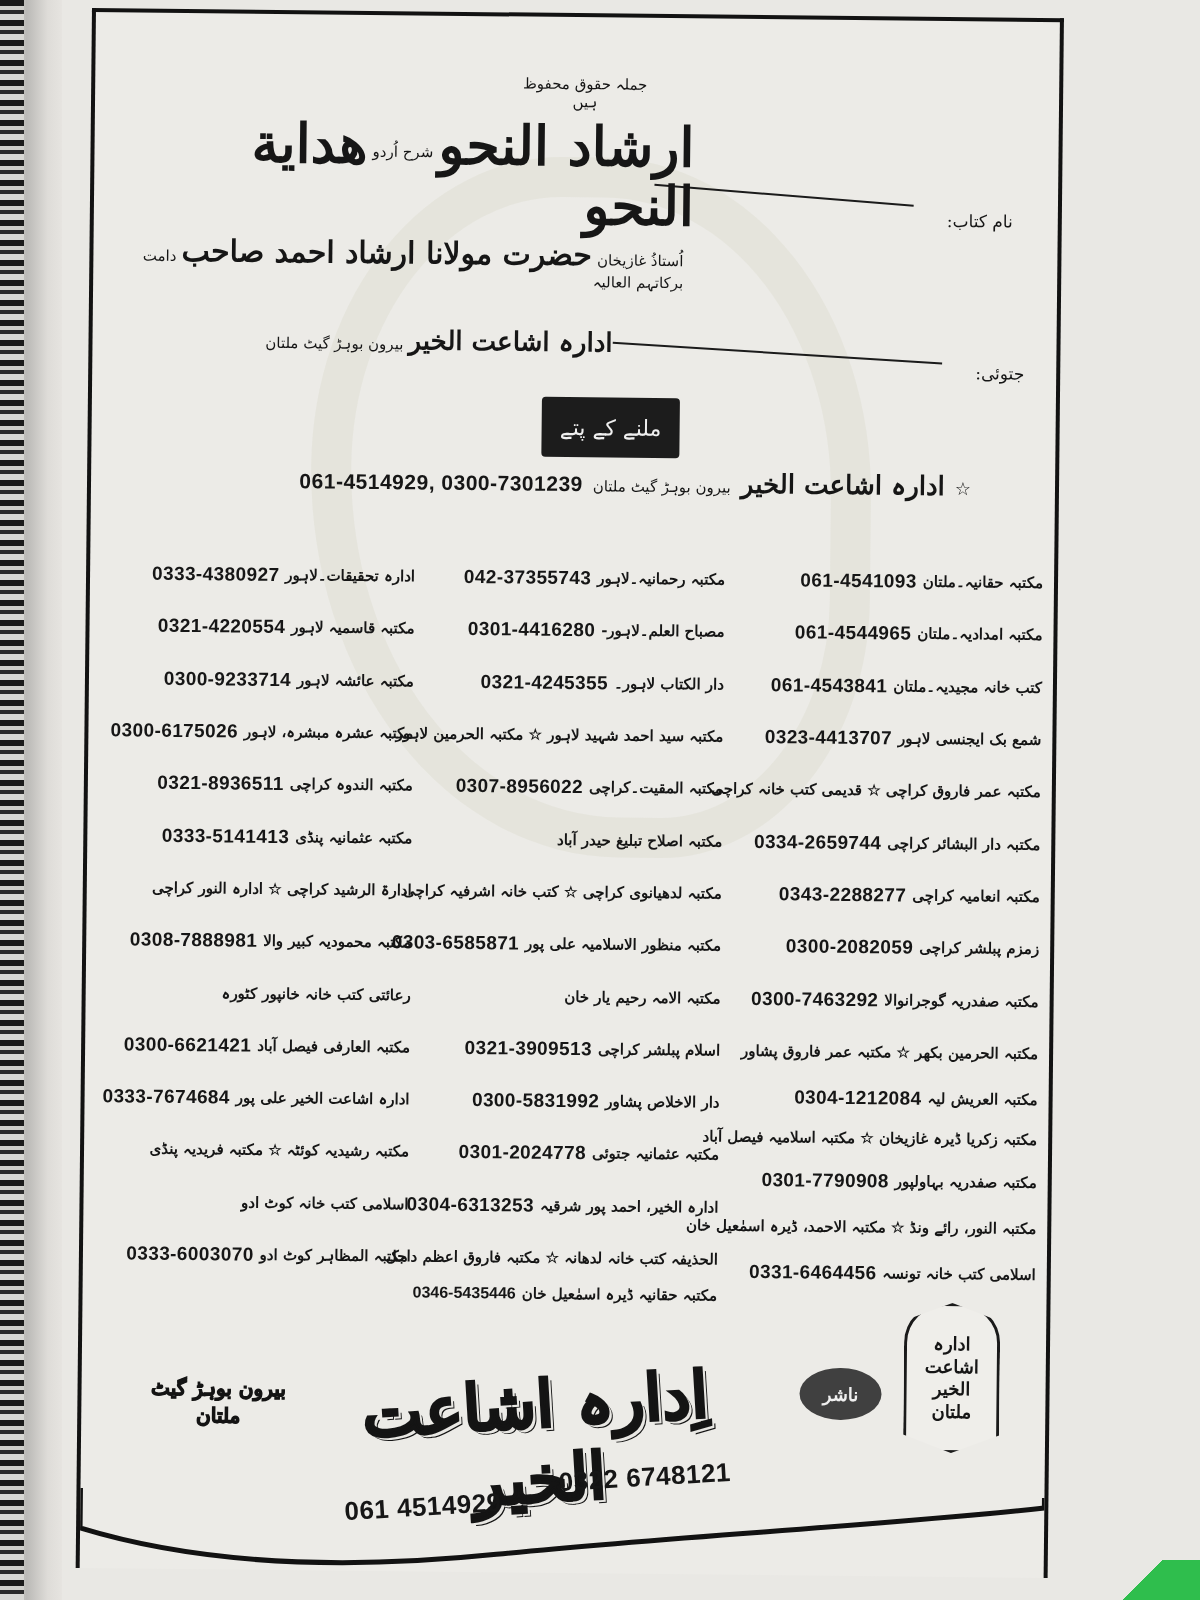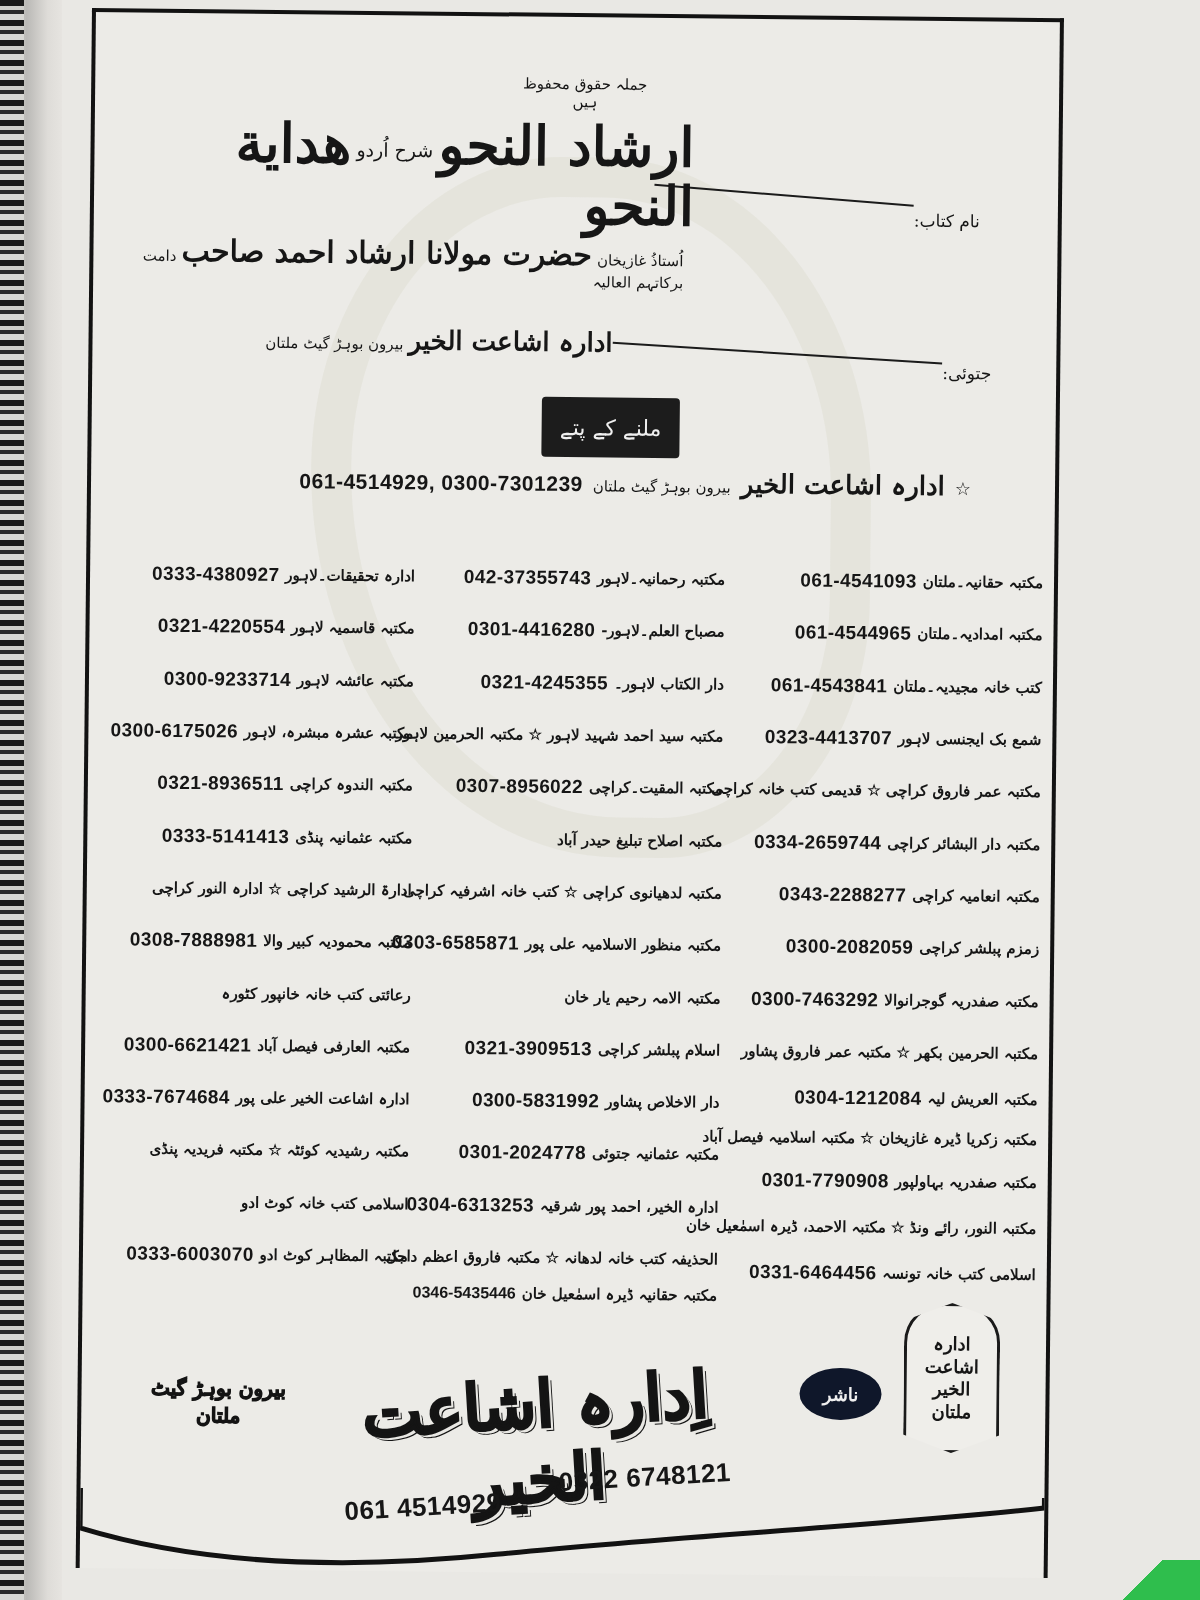--- a/index.html
+++ b/index.html
@@ -47,35 +47,35 @@
     border: 40px solid rgba(200, 198, 170, 0.18);
     pointer-events: none;
   }
 
   .copyright {
     position: absolute; left: 420px; top: 58px; width: 140px;
     font-size: 15px; text-align: center; direction: rtl;
   }
 
   .row-label {
-    position: absolute; direction: rtl; font-size: 17px; font-family: "DejaVu Serif", serif;
+    position: absolute; direction: rtl; font-size: 17px; font-family: "DejaVu Serif", serif; margin-left: 33px;
   }
   .leader {
     position: absolute; height: 2px; background: #1b1b1b;
   }
   .title-block {
     position: absolute; left: 40px; top: 100px; width: 560px; height: 110px;
     direction: rtl; text-align: right;
   }
   .title-main {
     font-family: "DejaVu Serif", serif; font-weight: bold; font-size: 54px; line-height: 1.1;
     letter-spacing: 1px;
   }
   .title-sub {
-    font-family: "DejaVu Serif", serif; font-size: 19px; vertical-align: super;
+    font-family: "DejaVu Serif", serif; font-size: 15px; vertical-align: super;
   }
   .author-line {
     position: absolute; left: 30px; top: 220px; width: 560px; direction: rtl; text-align: right;
     font-family: "DejaVu Serif", serif;
   }
   .author-line .big { font-size: 30px; font-weight: bold; }
   .author-line .small { font-size: 15px; }
 
   .publisher-line {
     position: absolute; left: 80px; top: 310px; width: 440px; direction: rtl; text-align: right;
@@ -123,21 +123,21 @@
     position: absolute; left: 822px; top: 1282px; width: 96px; height: 150px;
     border: 3px solid #1a1a1a; border-radius: 40px 40px 10px 10px;
     clip-path: polygon(0 12%, 50% 0, 100% 12%, 100% 88%, 50% 100%, 0 88%);
     background: #efeeea;
     display: flex; align-items: center; justify-content: center;
     font-family: "DejaVu Serif", serif; font-size: 18px; font-weight: bold;
     direction: rtl; text-align: center; line-height: 1.25; padding: 10px;
   }
   .publisher-pill {
     position: absolute; left: 718px; top: 1348px; width: 82px; height: 52px;
-    background: #0f172a; color: #efefef; border-radius: 50%;
+    background: #404040; color: #efefef; border-radius: 50%;
     display: flex; align-items: center; justify-content: center;
     font-family: "DejaVu Serif", serif; font-size: 18px; font-weight: bold; direction: rtl; text-align: right;
   }
   .footer-name {
     position: absolute; left: 210px; top: 1350px; width: 490px; height: 110px;
     direction: rtl; text-align: center;
     font-family: "DejaVu Serif", serif; font-weight: bold; font-size: 64px; color: #141414;
     -webkit-text-stroke: 2px #141414;
     text-shadow: 0 0 0 #fff, 3px 3px 0 #e8e7e3, 4px 4px 0 #141414;
     transform: rotate(-4deg);

